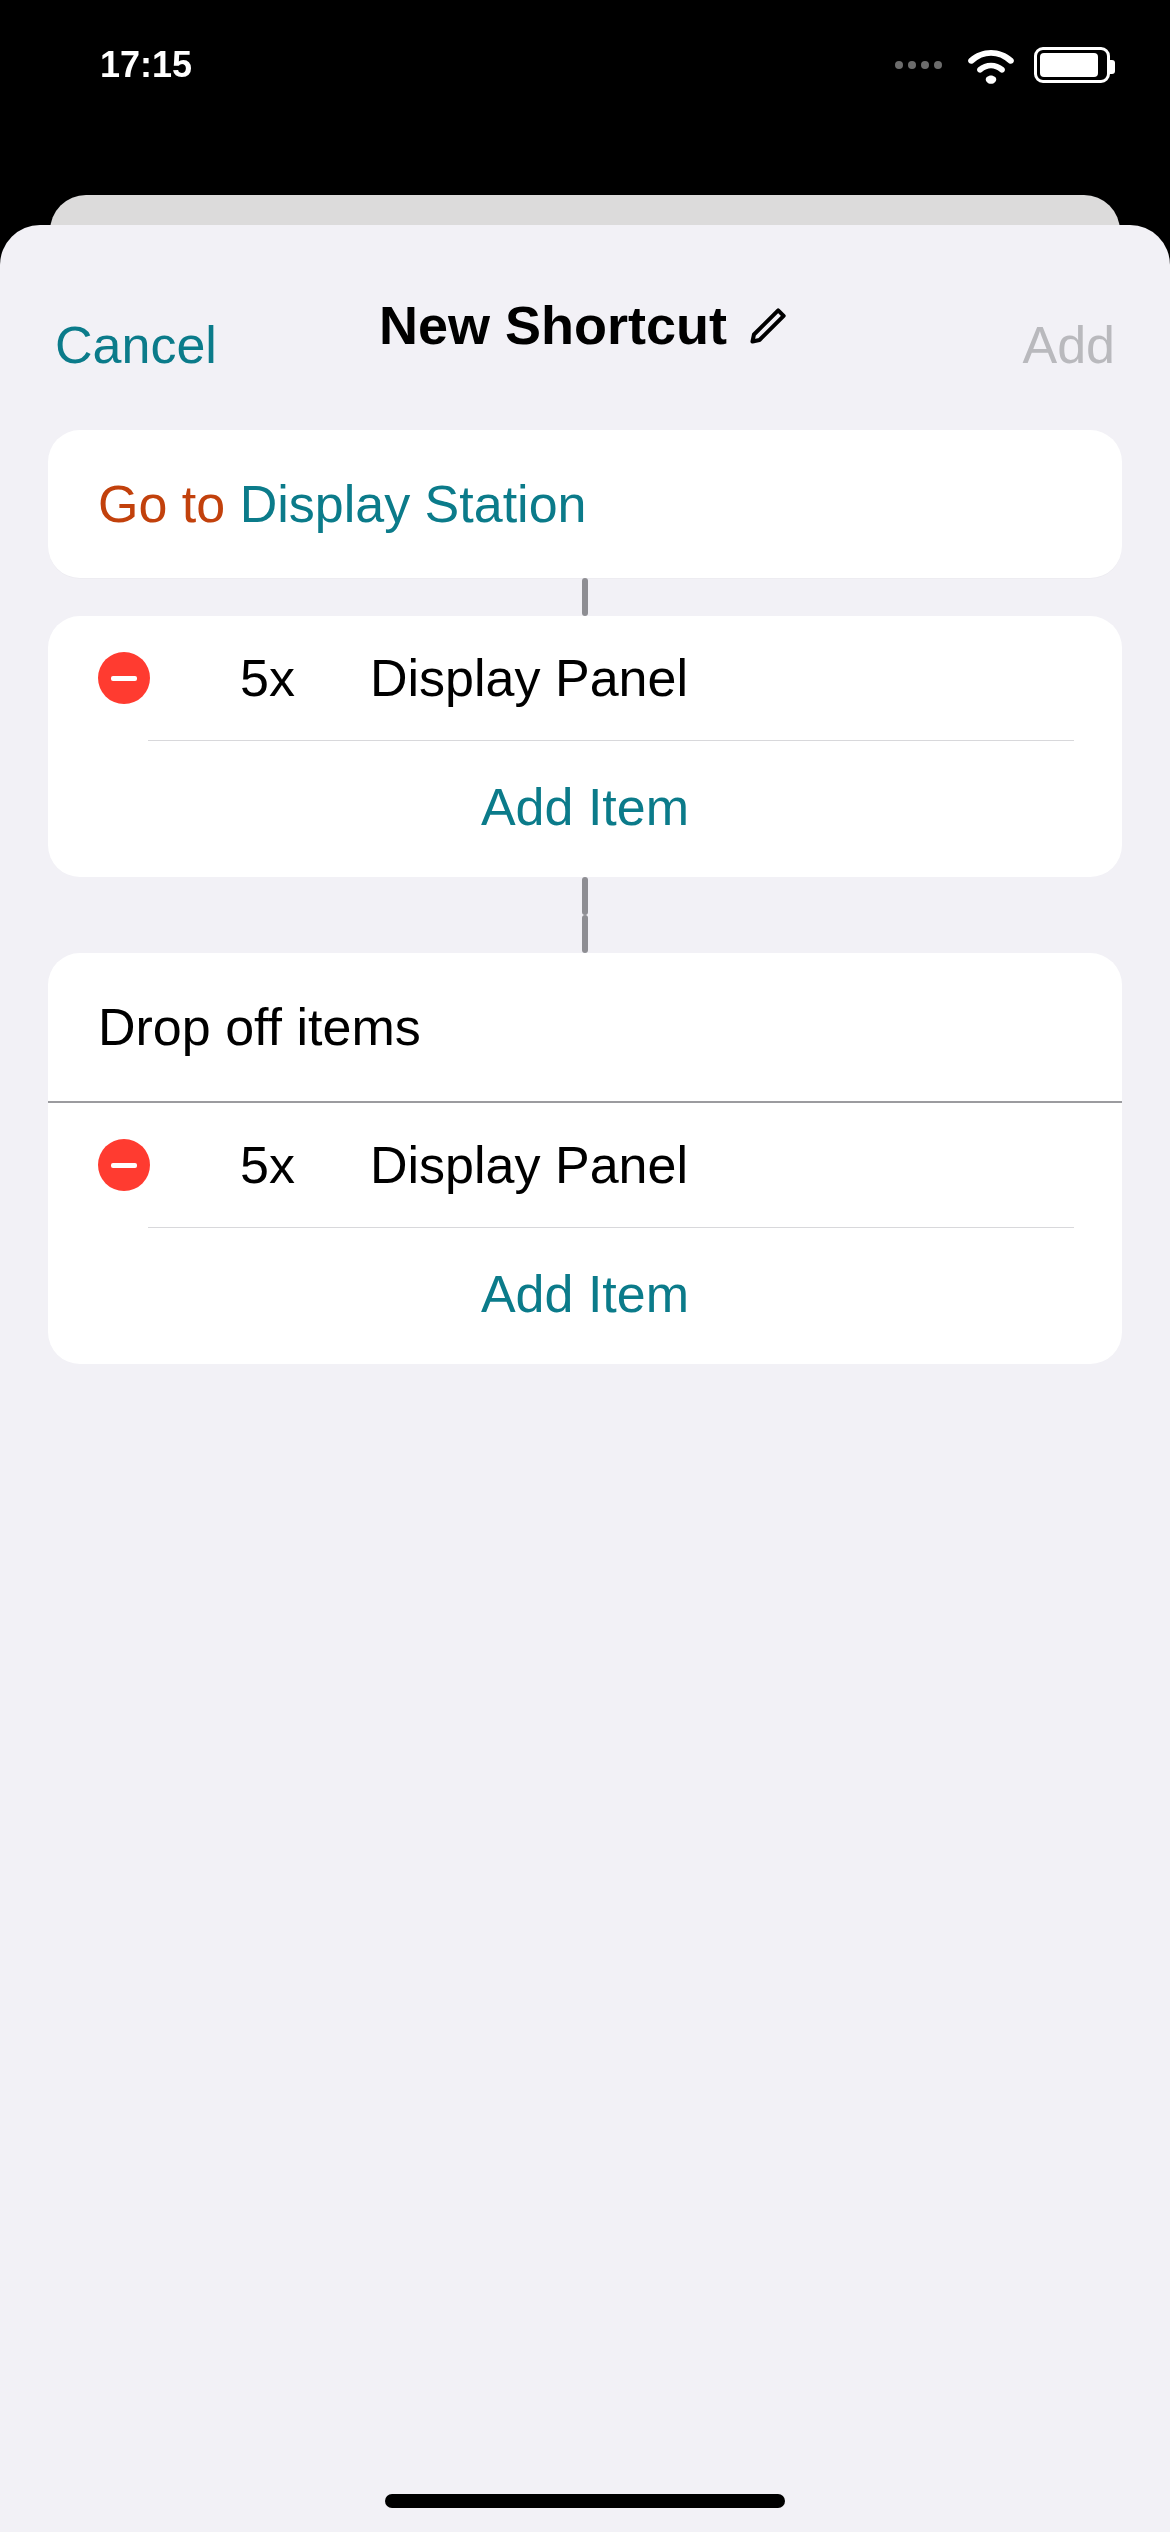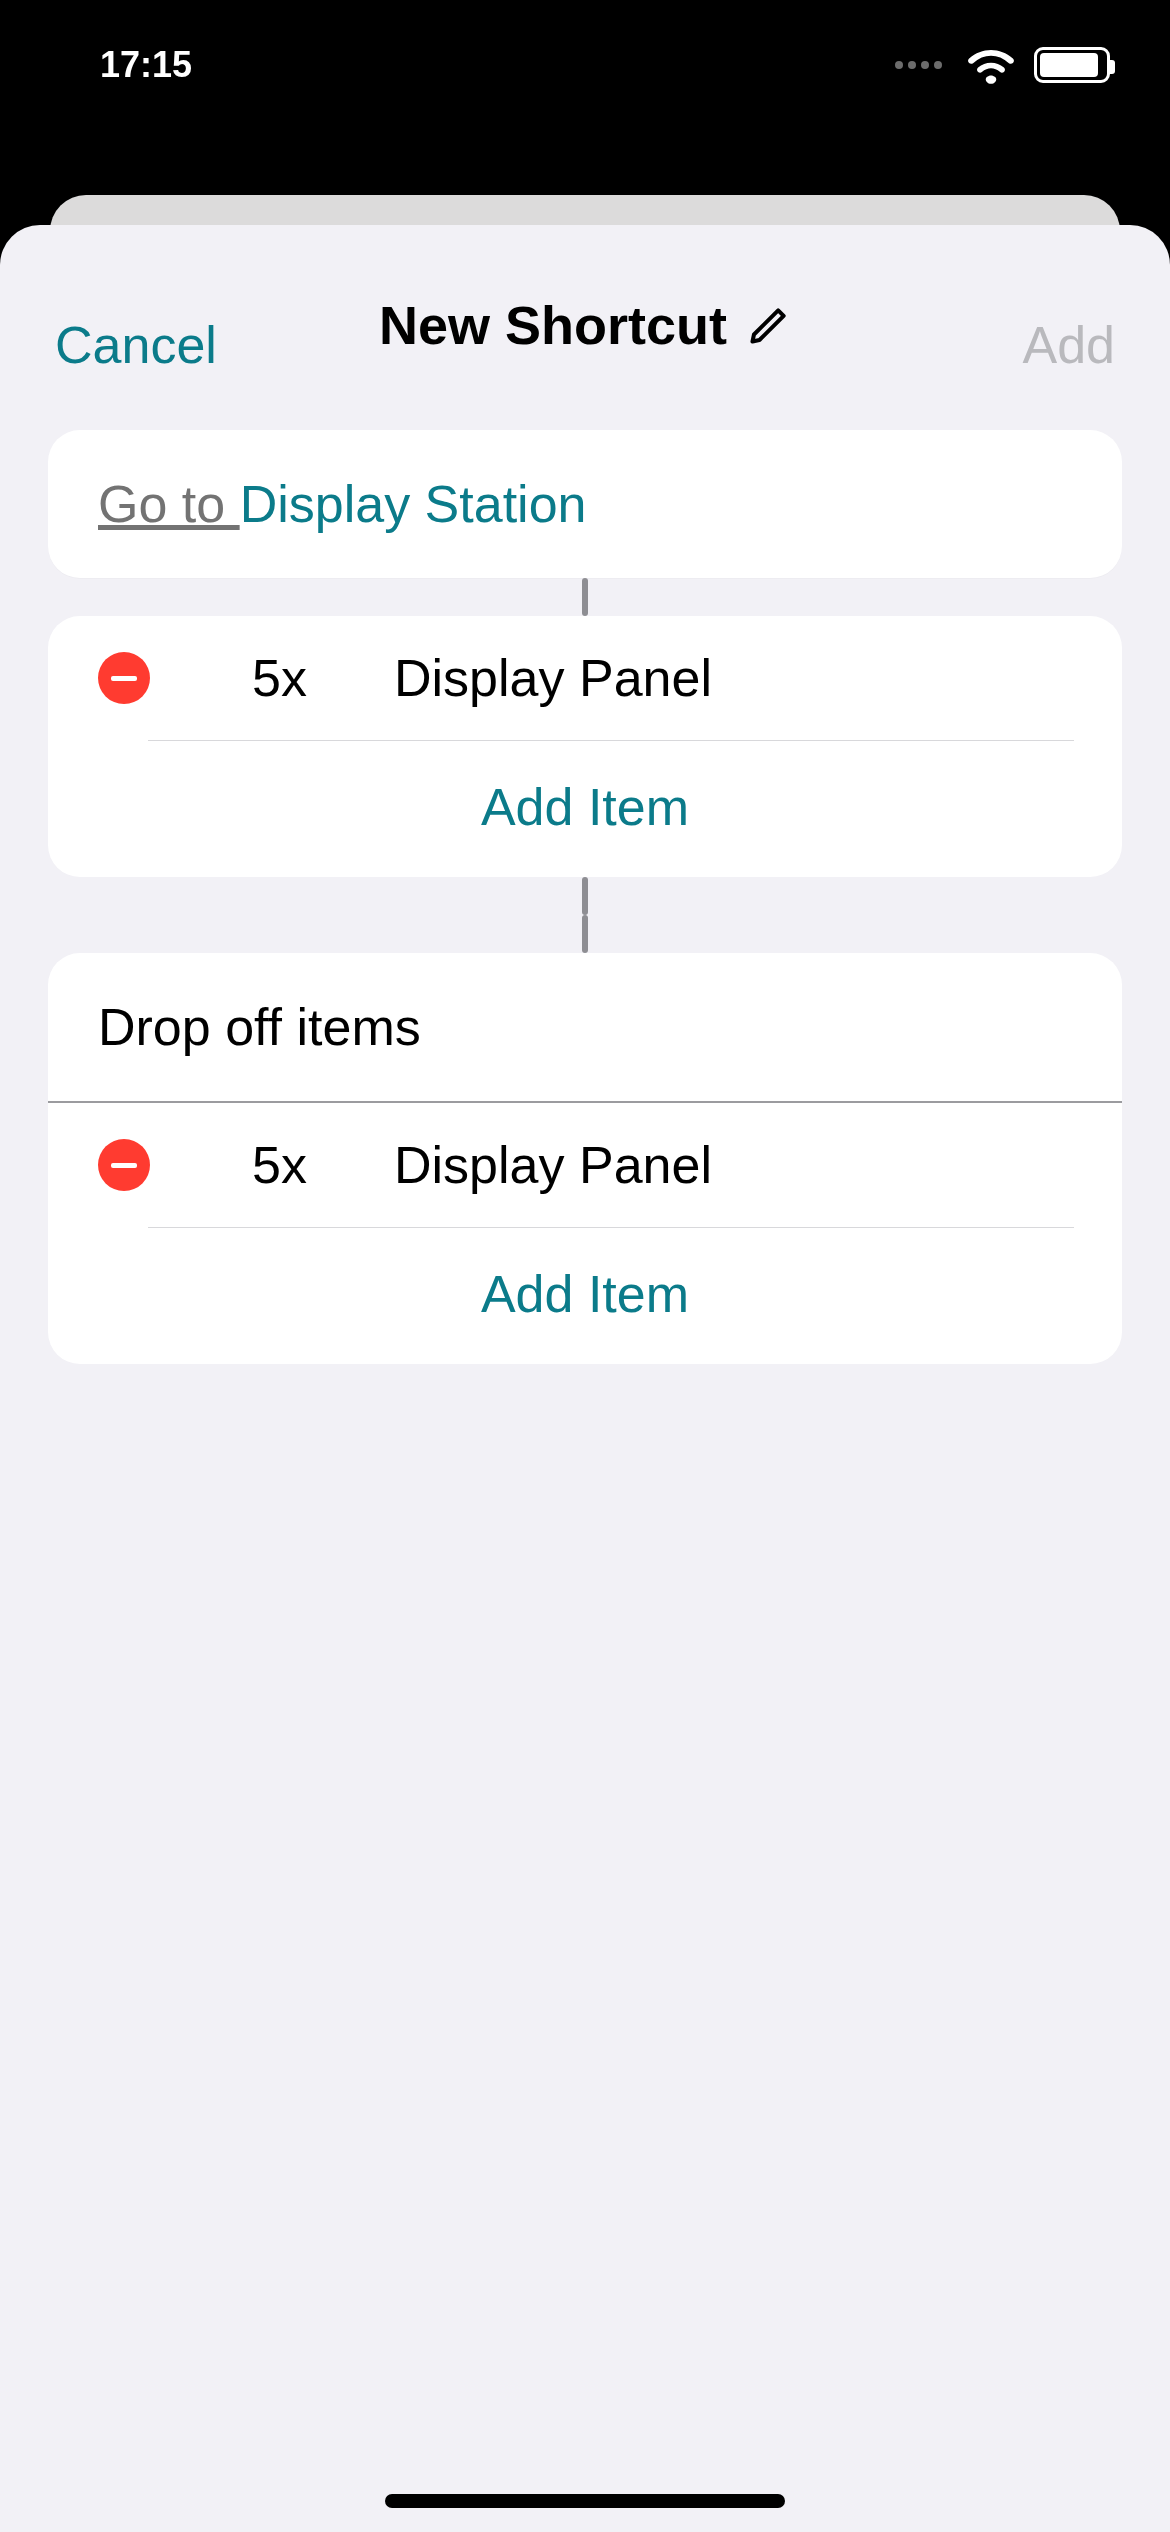--- a/index.html
+++ b/index.html
@@ -115,21 +115,21 @@
 
   .card {
     background: #fff;
     border-radius: 32px;
     box-shadow: 0 1px 0 rgba(0,0,0,0.02);
   }
   .card-pad {
     padding: 44px 50px;
     font-size: 52px;
   }
-  .go-prefix { color:#737373;text-decoration:underline; }
+  .go-prefix { color:#c2410c; }
   .go-dest { color:#0b7b8a; }
 
   .connector {
     width: 6px;
     height: 38px;
     background: #8e8e93;
     border-radius: 3px;
     align-self: center;
   }
 
@@ -137,21 +137,21 @@
   .section-header {
     padding: 44px 50px;
     font-size: 52px;
     color:#000;
     border-bottom: 2px solid #9b9b9f;
   }
   .item-row {
     display:flex;
     align-items:center;
     padding: 32px 50px;
-    gap: 52px;
+    gap: 40px;
     font-size: 52px;
     color:#000;
   }
   .item-row .qty { margin-left: 50px; min-width: 90px; }
   .item-row .name { }
   .item-divider {
     height:1px;
     background:#d8d8db;
     margin-left: 100px;
     margin-right: 48px;

